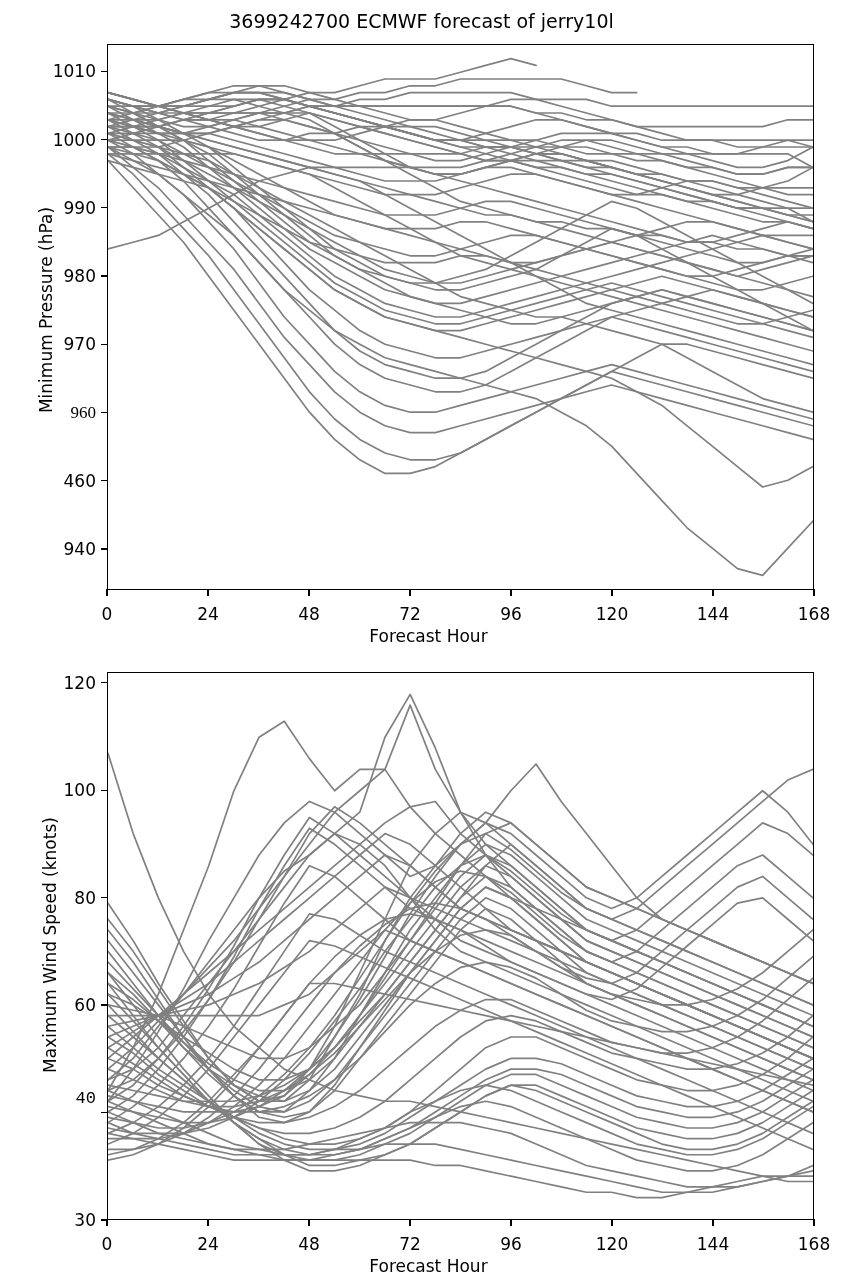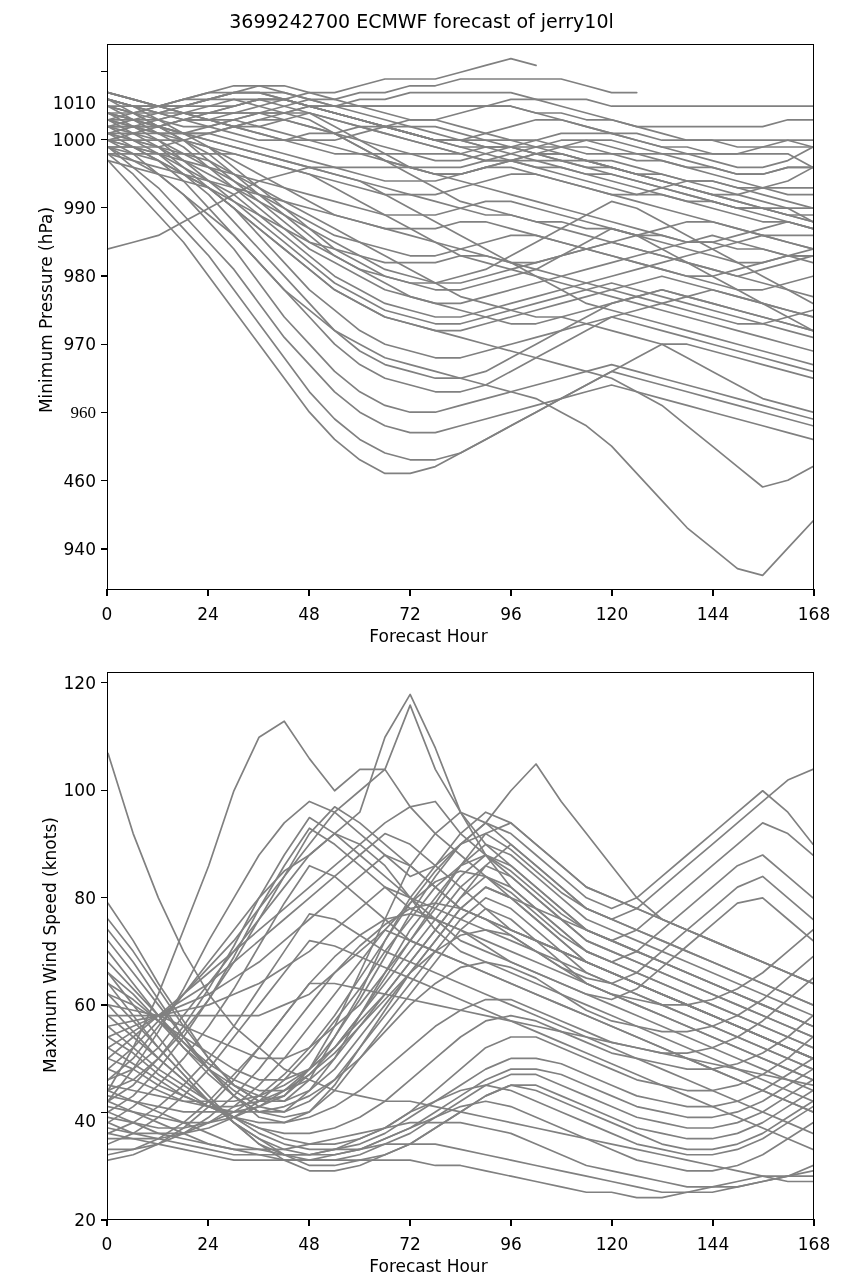--- a/index.html
+++ b/index.html
@@ -194,21 +194,21 @@
         <div class="tick-label-y" style="top:382.5px;font-family:Liberation Serif, serif;">960</div>
         <div class="tickmark" style="left:101px;top:381.8px;width:6px;height:1.4px;"></div>
         <div class="tick-label-y" style="top:314.3px;">970</div>
         <div class="tickmark" style="left:101px;top:313.6px;width:6px;height:1.4px;"></div>
         <div class="tick-label-y" style="top:246.1px;">980</div>
         <div class="tickmark" style="left:101px;top:245.4px;width:6px;height:1.4px;"></div>
         <div class="tick-label-y" style="top:177.8px;">990</div>
         <div class="tickmark" style="left:101px;top:177.1px;width:6px;height:1.4px;"></div>
         <div class="tick-label-y" style="top:109.6px;">1000</div>
         <div class="tickmark" style="left:101px;top:108.9px;width:6px;height:1.4px;"></div>
-        <div class="tick-label-y" style="top:41.3px;margin-top:32px;">1010</div>
+        <div class="tick-label-y" style="top:41.3px;">1010</div>
         <div class="tickmark" style="left:101px;top:40.6px;width:6px;height:1.4px;"></div>
       </div>
     <div class="xlabels" id="xlabels-pressure" style="top:566px;">
         <div class="tick-label-x" style="left:107.0px;top:8px;">0</div>
         <div class="tickmark" style="left:106.3px;top:-7px;width:1.4px;height:7px;"></div>
         <div class="tick-label-x" style="left:208.0px;top:8px;">24</div>
         <div class="tickmark" style="left:207.3px;top:-7px;width:1.4px;height:7px;"></div>
         <div class="tick-label-x" style="left:309.0px;top:8px;">48</div>
         <div class="tickmark" style="left:308.3px;top:-7px;width:1.4px;height:7px;"></div>
         <div class="tick-label-x" style="left:410.0px;top:8px;">72</div>
@@ -276,23 +276,23 @@
           <path d="M0.00 300.86 L25.25 333.10 L50.50 365.33 L75.75 397.57 L101.00 424.43 L126.25 451.29 L151.50 472.78 L176.75 488.90 L202.00 499.65 L227.25 499.65 L252.50 494.27 L277.75 483.53 L303.00 472.78 L328.25 456.67 L353.50 440.55 L378.75 424.43 L404.00 413.69 L429.25 419.06 L454.50 429.80 L479.75 440.55 L505.00 451.29 L530.25 462.04 L555.50 472.78 L580.75 478.16 L606.00 478.16 L631.25 472.78 L656.50 462.04 L681.75 445.92 L707.00 429.80" fill="none" stroke="#808080" stroke-width="1.7" stroke-linejoin="round" stroke-linecap="round"></path>
           <path d="M0.00 419.06 L25.25 429.80 L50.50 440.55 L75.75 451.29 L101.00 462.04 L126.25 472.78 L151.50 478.16 L176.75 483.53 L202.00 483.53 L227.25 478.16 L252.50 467.41 L277.75 456.67 L303.00 440.55 L328.25 429.80 L353.50 419.06 L378.75 413.69 L404.00 419.06 L429.25 429.80 L454.50 440.55 L479.75 451.29 L505.00 462.04 L530.25 472.78 L555.50 478.16 L580.75 483.53 L606.00 483.53 L631.25 478.16 L656.50 467.41 L681.75 451.29 L707.00 435.18" fill="none" stroke="#808080" stroke-width="1.7" stroke-linejoin="round" stroke-linecap="round"></path>
           <path d="M0.00 429.80 L25.25 440.55 L50.50 451.29 L75.75 462.04 L101.00 472.78 L126.25 478.16 L151.50 483.53 L176.75 488.90 L202.00 488.90 L227.25 483.53 L252.50 478.16 L277.75 467.41 L303.00 456.67 L328.25 445.92 L353.50 435.18 L378.75 429.80 L404.00 435.18 L429.25 445.92 L454.50 456.67 L479.75 467.41 L505.00 478.16 L530.25 488.90 L555.50 494.27 L580.75 499.65 L606.00 499.65 L631.25 494.27 L656.50 483.53 L681.75 467.41 L707.00 451.29" fill="none" stroke="#808080" stroke-width="1.7" stroke-linejoin="round" stroke-linecap="round"></path>
           <path d="M0.00 440.55 L25.25 451.29 L50.50 462.04 L75.75 467.41 L101.00 472.78 L126.25 478.16 L151.50 478.16 L176.75 478.16 L202.00 472.78 L227.25 467.41 L252.50 462.04 L277.75 456.67 L303.00 451.29 L328.25 451.29 L353.50 451.29 L378.75 456.67 L404.00 462.04 L429.25 472.78 L454.50 483.53 L479.75 494.27 L505.00 499.65 L530.25 505.02 L555.50 510.39 L580.75 515.76 L606.00 515.76 L631.25 515.76 L656.50 510.39 L681.75 505.02 L707.00 494.27" fill="none" stroke="#808080" stroke-width="1.7" stroke-linejoin="round" stroke-linecap="round"></path>
           <path d="M0.00 451.29 L25.25 462.04 L50.50 467.41 L75.75 472.78 L101.00 478.16 L126.25 483.53 L151.50 483.53 L176.75 483.53 L202.00 483.53 L227.25 478.16 L252.50 478.16 L277.75 472.78 L303.00 472.78 L328.25 472.78 L353.50 478.16 L378.75 483.53 L404.00 488.90 L429.25 494.27 L454.50 499.65 L479.75 505.02 L505.00 510.39 L530.25 515.76 L555.50 521.14 L580.75 521.14 L606.00 521.14 L631.25 515.76 L656.50 510.39 L681.75 505.02 L707.00 499.65" fill="none" stroke="#808080" stroke-width="1.7" stroke-linejoin="round" stroke-linecap="round"></path>
           <path d="M0.00 462.04 L25.25 467.41 L50.50 472.78 L75.75 478.16 L101.00 483.53 L126.25 488.90 L151.50 488.90 L176.75 488.90 L202.00 488.90 L227.25 488.90 L252.50 488.90 L277.75 488.90 L303.00 488.90 L328.25 494.27 L353.50 494.27 L378.75 499.65 L404.00 505.02 L429.25 510.39 L454.50 515.76 L479.75 521.14 L505.00 521.14 L530.25 526.51 L555.50 526.51 L580.75 521.14 L606.00 515.76 L631.25 510.39 L656.50 505.02 L681.75 505.02 L707.00 505.02" fill="none" stroke="#808080" stroke-width="1.7" stroke-linejoin="round" stroke-linecap="round"></path>
           <path d="M0.00 408.31 L25.25 397.57 L50.50 376.08 L75.75 343.84 L101.00 311.61 L126.25 279.37 L151.50 247.14 L176.75 214.90 L202.00 182.67 L227.25 161.18 L252.50 171.92 L277.75 193.41 L303.00 225.65 L328.25 257.88 L353.50 279.37 L378.75 290.12 L404.00 300.86 L429.25 311.61 L454.50 322.35 L479.75 333.10 L505.00 343.84 L530.25 354.59 L555.50 365.33 L580.75 376.08 L606.00 386.82 L631.25 397.57 L656.50 408.31 L681.75 419.06 L707.00 429.80" fill="none" stroke="#808080" stroke-width="1.7" stroke-linejoin="round" stroke-linecap="round"></path>
         </svg>
     </div>
     <div class="ylabels" id="ylabels-wind">
-        <div class="tick-label-y" style="top:570.0px;">20</div>
+        <div class="tick-label-y" style="top:570.0px;">30</div>
         <div class="tickmark" style="left:101px;top:569.3px;width:6px;height:1.4px;"></div>
-        <div class="tick-label-y" style="top:471px;">40</div>
+        <div class="tick-label-y" style="top:448px;font-family:Liberation Mono, monospace;">40</div>
         <div class="tickmark" style="left:101px;top:461.8px;width:6px;height:1.4px;"></div>
         <div class="tick-label-y" style="top:355.1px;">60</div>
         <div class="tickmark" style="left:101px;top:354.4px;width:6px;height:1.4px;"></div>
         <div class="tick-label-y" style="top:247.6px;">80</div>
         <div class="tickmark" style="left:101px;top:246.9px;width:6px;height:1.4px;"></div>
         <div class="tick-label-y" style="top:140.2px;">100</div>
         <div class="tickmark" style="left:101px;top:139.5px;width:6px;height:1.4px;"></div>
         <div class="tick-label-y" style="top:32.7px;">120</div>
         <div class="tickmark" style="left:101px;top:32.0px;width:6px;height:1.4px;"></div>
       </div>

